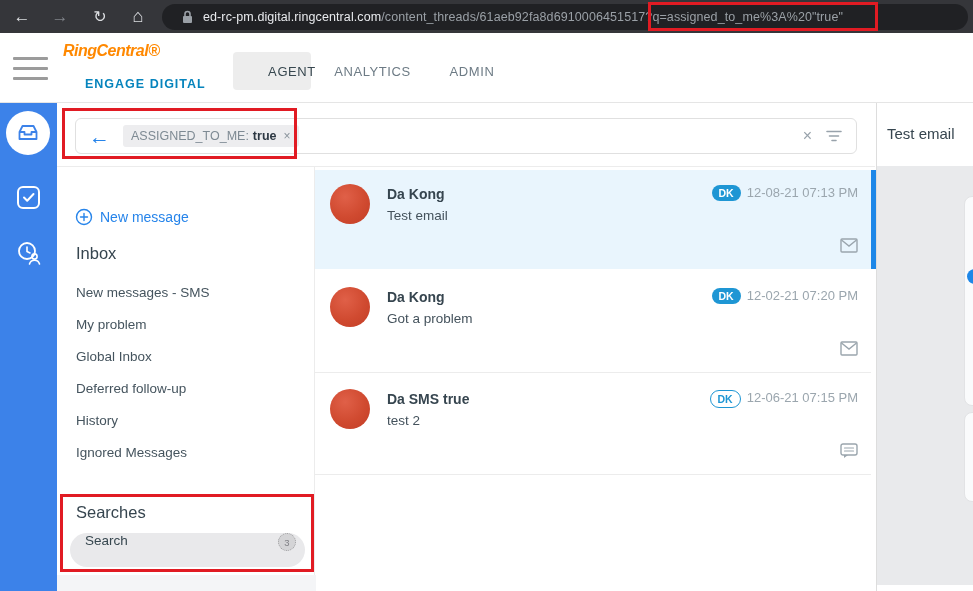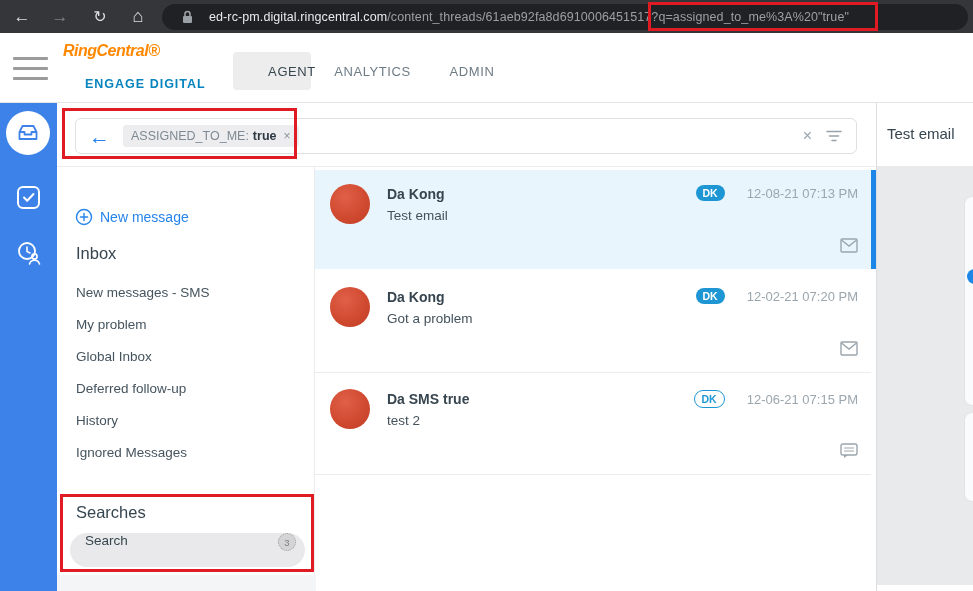--- a/index.html
+++ b/index.html
@@ -9,21 +9,21 @@
     font-family:"Liberation Sans", sans-serif; background:#fff;
   }
   
   .browser-bar { position:absolute; left:0; top:0; width:973px; height:33px; background:#35363a; }
   .nav-ic { position:absolute; top:0; height:33px; line-height:33px; text-align:center; width:24px;
             color:#dcdee1; font-size:17px; cursor:pointer; }
   .nav-ic.dim { color:#80848a; }
   .addr { position:absolute; left:162px; top:4px; width:806px; height:26px; border-radius:13px;
           background:#202124; display:flex; align-items:center; overflow:hidden; }
   .addr svg { margin-left:20px; flex:none; }
-  .url { margin-left:16px; font-size:12.5px; white-space:nowrap; letter-spacing:0.1px; }
+  .url { margin-left:10px; font-size:12.5px; white-space:nowrap; letter-spacing:0.1px; }
   .url .host { color:#e8eaed; }
   .url .path, .url .query { color:#9aa0a6; }
   .redbox { position:absolute; border:3px solid var(--annotation_red,#e11b23); z-index:50; pointer-events:none; }
   
   .app-header { position:absolute; left:0; top:33px; width:973px; height:70px; background:#fff;
                 border-bottom:1px solid #e5e5e5; }
   .burger { position:absolute; left:13px; top:24px; width:35px; height:24px; cursor:pointer; }
   .burger div { height:3px; background:#9b9b9b; border-radius:1px; margin-bottom:7px; }
   .logo1 { position:absolute; left:63px; top:9px; font-size:16px; font-weight:bold; font-style:italic;
            color:#ff8800; letter-spacing:-0.5px; }
@@ -67,21 +67,21 @@
                  background:#d4d4d6; border:1px dotted #9a9a9c; color:#808085; font-size:9.5px;
                  display:flex; align-items:center; justify-content:center; }
   
   .row { position:absolute; left:315px; width:556px; height:100px; background:#fff;
          border-bottom:1px solid #ececec; cursor:pointer; }
   .row.selected { background:var(--selected_row,#e9f5fd); border-bottom:none; height:99px; }
   .avatar { position:absolute; left:15px; top:14px; width:40px; height:40px; border-radius:50%;
             background:radial-gradient(circle at 38% 32%, #e06048 0%, #d04a30 55%, #c23d26 100%); }
   .t-name { position:absolute; left:72px; top:16px; font-size:14px; font-weight:bold; color:#36454f; }
   .t-prev { position:absolute; left:72px; top:38px; font-size:13.5px; color:#44525c; }
-  .t-meta { position:absolute; right:13px; top:15px; display:flex; align-items:center;gap:16px; }
+  .t-meta { position:absolute; right:13px; top:15px; display:flex; align-items:flex-start; }
   .dk { font-size:10.5px; font-weight:bold; border-radius:9px; padding:2px 7px; margin-right:6px; }
   .dk.filled { background:var(--badge_blue,#1e96d4); color:#fff; }
   .dk.outlined { border:1px solid var(--badge_blue,#1e96d4); color:var(--badge_blue,#1e96d4); background:transparent; }
   .t-time { font-size:13px; color:#9ba6ae; white-space:nowrap; }
   .chan { position:absolute; right:13px; top:68px; }
   .scrollbar { position:absolute; left:871px; top:170px; width:5px; height:99px; background:#1d87e8; cursor:grab; }
   
   .detail { position:absolute; left:876px; top:103px; width:97px; height:488px; background:#fff;
             border-left:1px solid #dddddd; }
   .detail-title { position:absolute; left:10px; top:22px; font-size:15px; color:#36454f; white-space:nowrap; }

